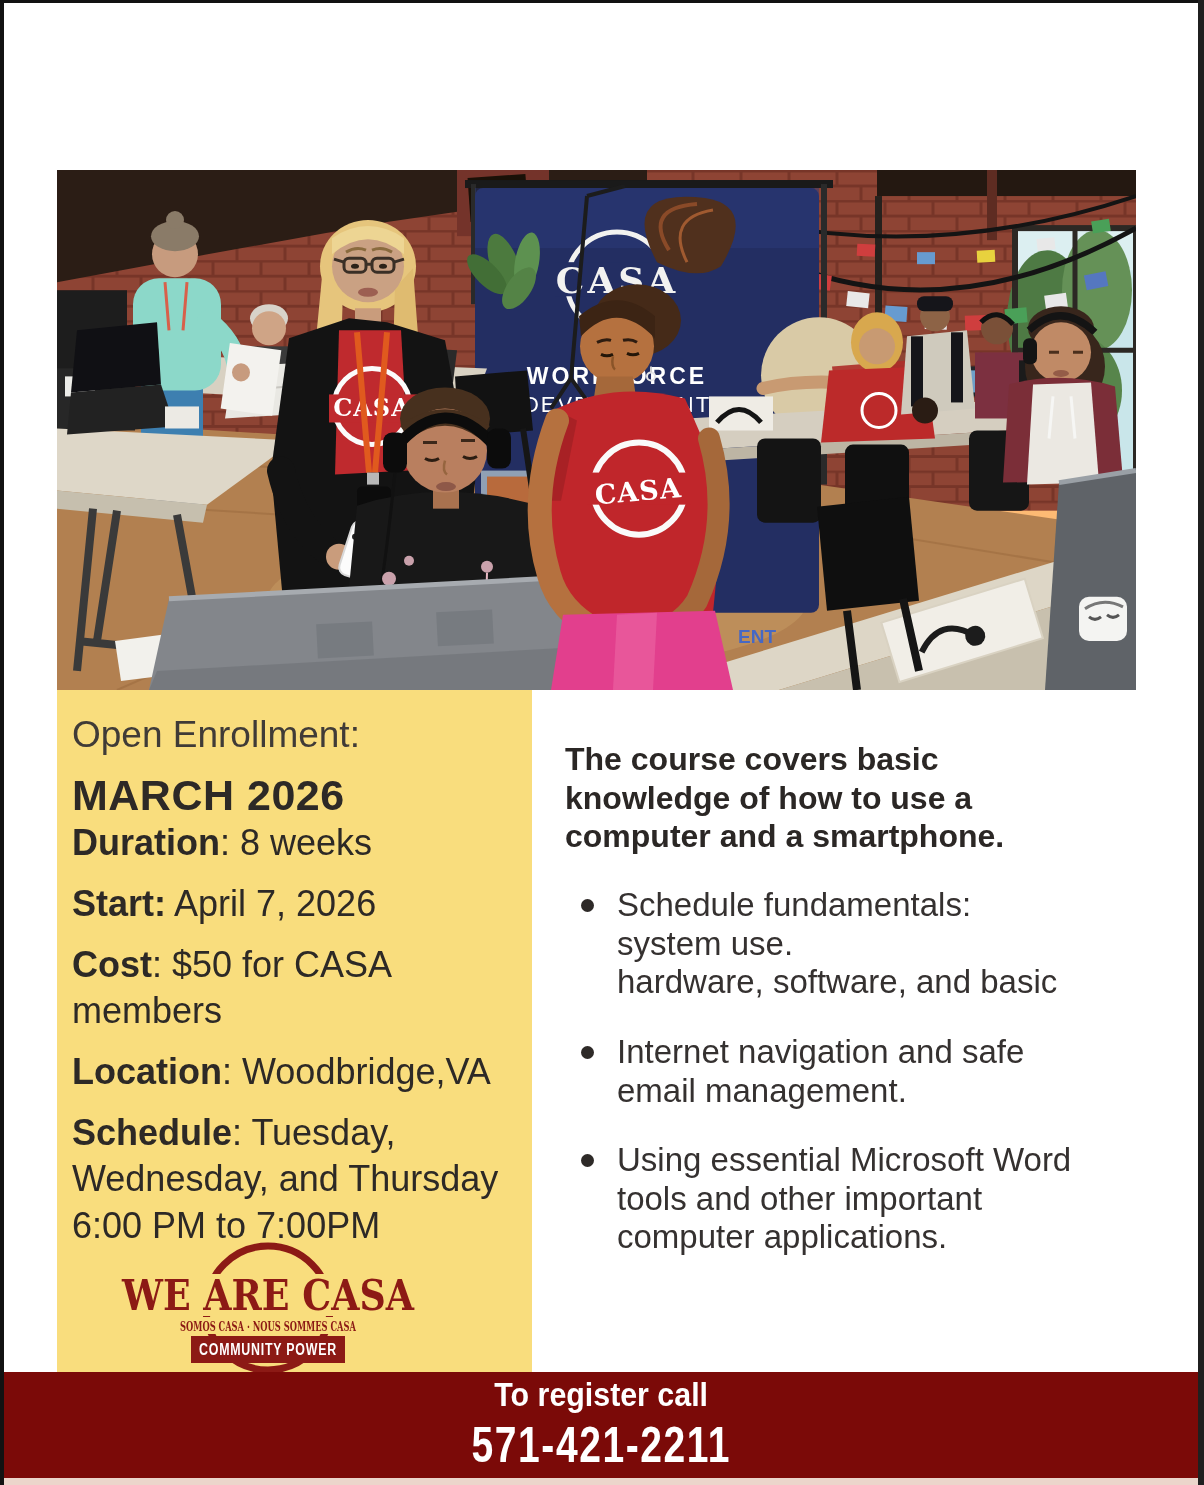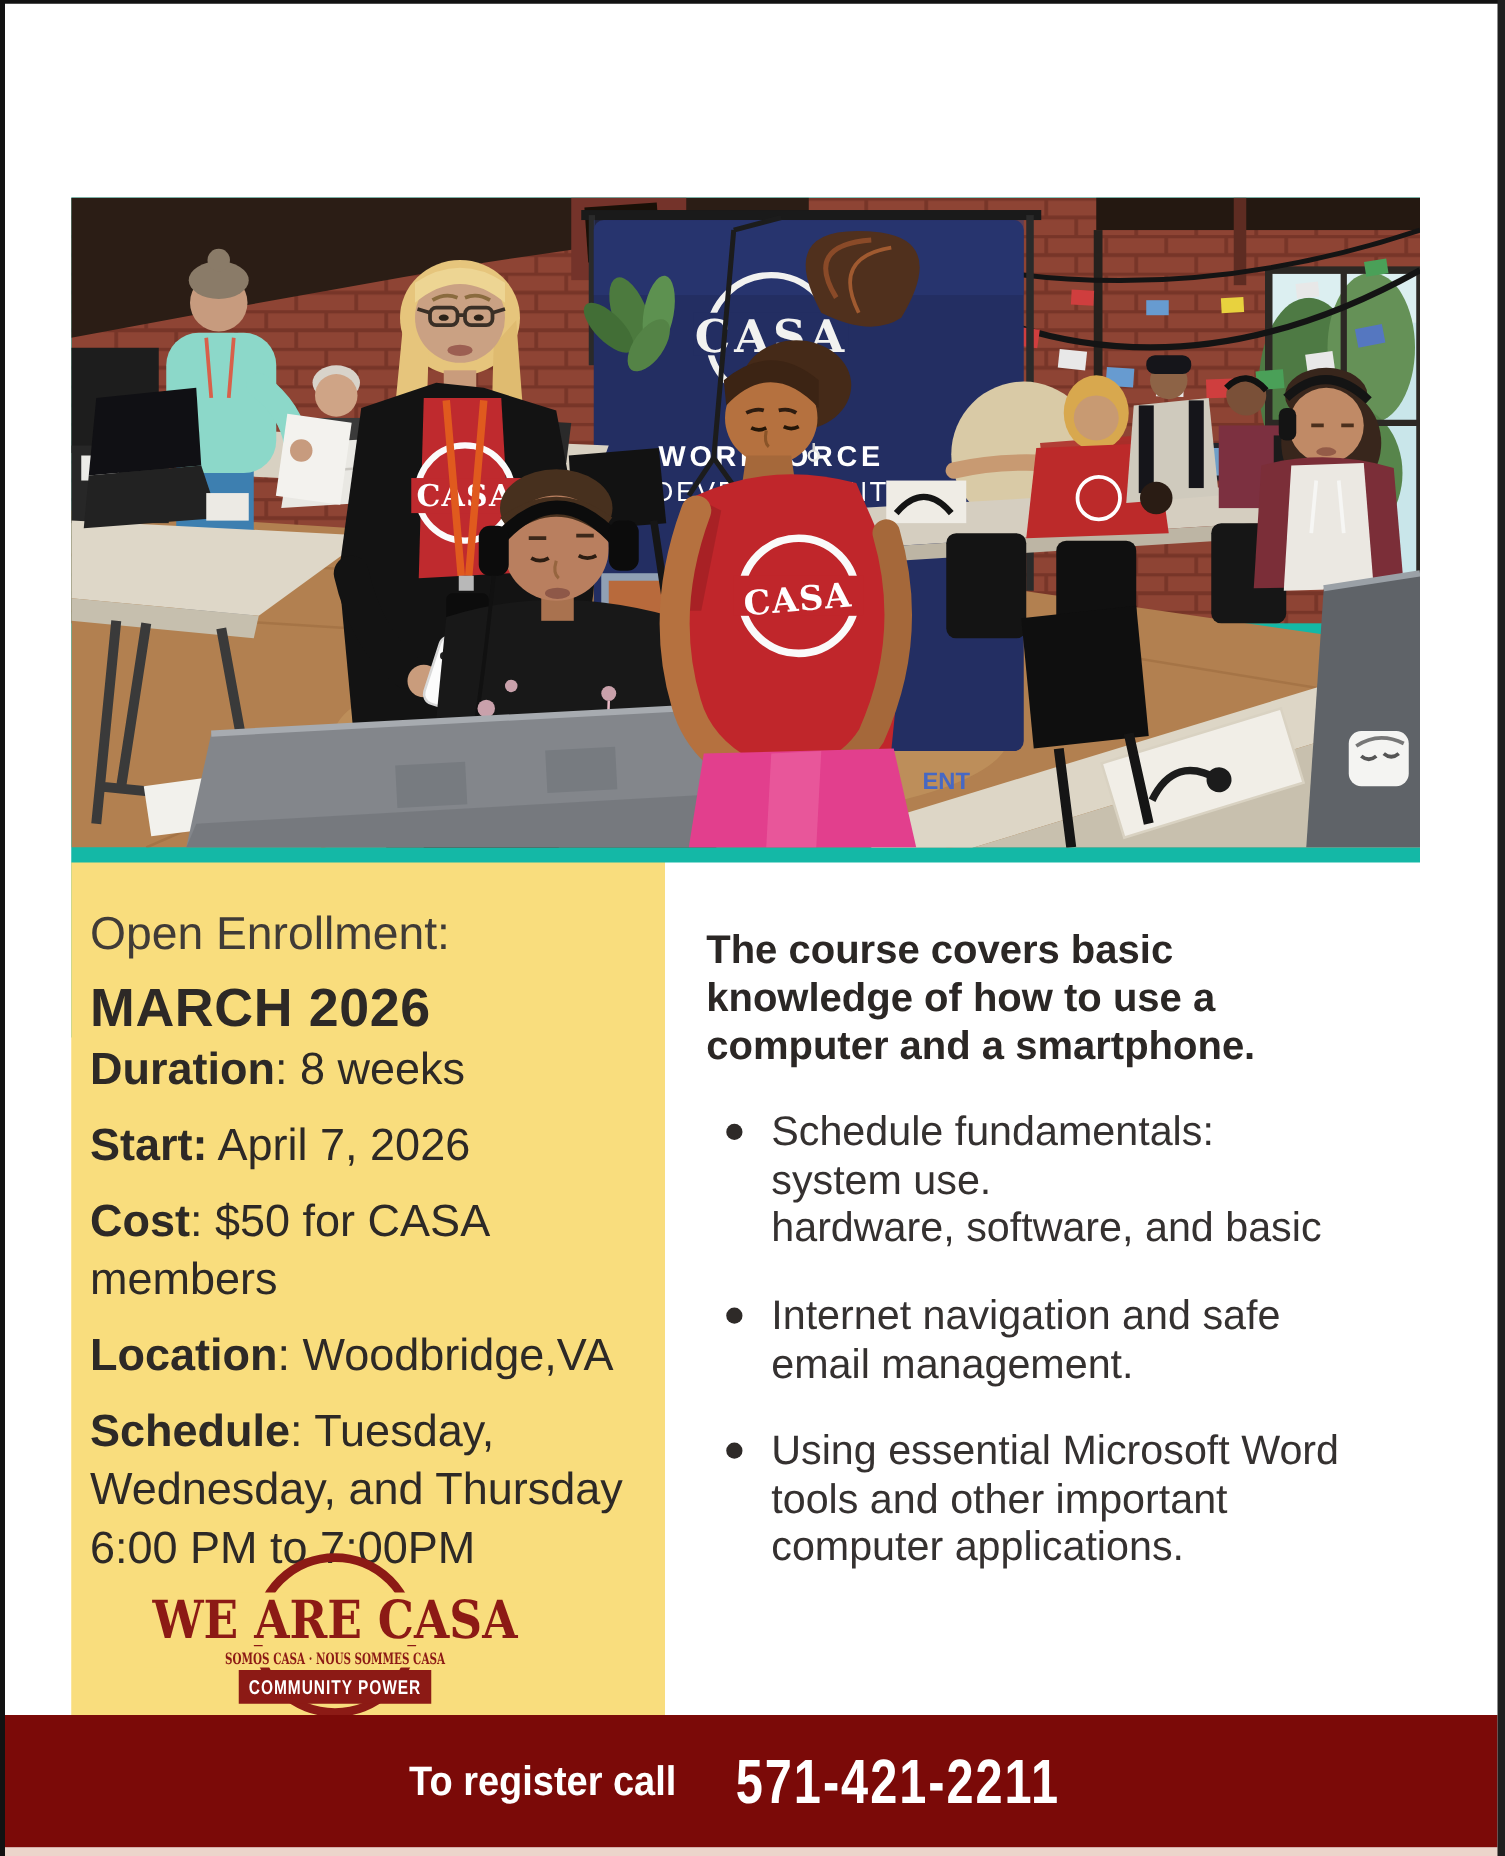--- a/index.html
+++ b/index.html
@@ -11,45 +11,45 @@
   .edge-right{position:absolute;right:0;top:0;bottom:0;width:6px;background:#1f1f1f;z-index:50;}
   .bottom-strip{position:absolute;left:0;right:0;top:1478px;height:7px;background:#ecd5cb;z-index:40;}
 
   
   .header{position:absolute;left:4px;right:6px;top:3px;height:167px;background:#7b0a08;}
   .header h1{margin:0;height:167px;line-height:172px;text-align:center;color:#ffffff;
              font-size:103px;font-weight:bold;letter-spacing:0px;
              transform:scaleX(0.8);white-space:nowrap;}
 
   
-  .photo{position:absolute;left:57px;top:158px;width:1079px;height:672px;overflow:hidden;background:#14b8a6;}
+  .photo{position:absolute;left:57px;top:170px;width:1079px;height:672px;overflow:hidden;background:#fdba74;}
   .photo svg{display:block;width:1079px;height:520px;}
 
   
   .left-col{position:absolute;left:57px;top:690px;width:475px;height:682px;background:#f9dd7d;}
   .right-col{position:absolute;left:532px;top:690px;width:664px;height:682px;background:#ffffff;}
 
-  .info{position:absolute;left:15px;top:36px;right:10px;color:#2d2926;}
+  .info{position:absolute;left:15px;top:24px;right:10px;color:#2d2926;}
   .info .open{font-size:37px;color:#403b37;margin-bottom:15px;}
   .info .month{font-size:43px;font-weight:bold;letter-spacing:.5px;}
   .info .row{font-size:36px;line-height:1.28;margin-bottom:15px;}
   .info .row .b{font-weight:bold;}
 
   .logo-wrap{position:absolute;left:58px;top:548px;width:310px;height:134px;}
 
   .course{position:absolute;left:33px;top:22px;right:34px;color:#2b2725;}
   .course .head{font-size:32px;font-weight:bold;line-height:1.21;margin-top:28px;}
   .bullets{list-style:none;margin:30px 0 0 0;padding:0;color:#353130;}
   .bullets li{position:relative;padding-left:52px;font-size:33px;line-height:1.17;margin-bottom:31px;}
   .bullets li::before{content:"";position:absolute;left:16px;top:13px;width:13px;height:13px;
                       border-radius:50%;background:#2e2a28;}
 
   
   .footer{position:absolute;left:4px;right:6px;top:1372px;height:106px;background:#7b0a08;color:#fff;
-          display:flex;align-items:center;justify-content:center;gap:2px;}
+          display:flex;flex-direction:column;align-items:center;justify-content:center;gap:2px;}
   .footer .call{font-size:33px;font-weight:bold;transform:scaleX(.92);}
   .footer .phone{font-size:50px;font-weight:bold;letter-spacing:2px;transform:scaleX(.78);white-space:nowrap;}
 
   text{font-family:"Liberation Sans",sans-serif;}
   .serif{font-family:"DejaVu Serif",serif;}
 </style>
 </head>
 <body>
 
 <div class="page">

